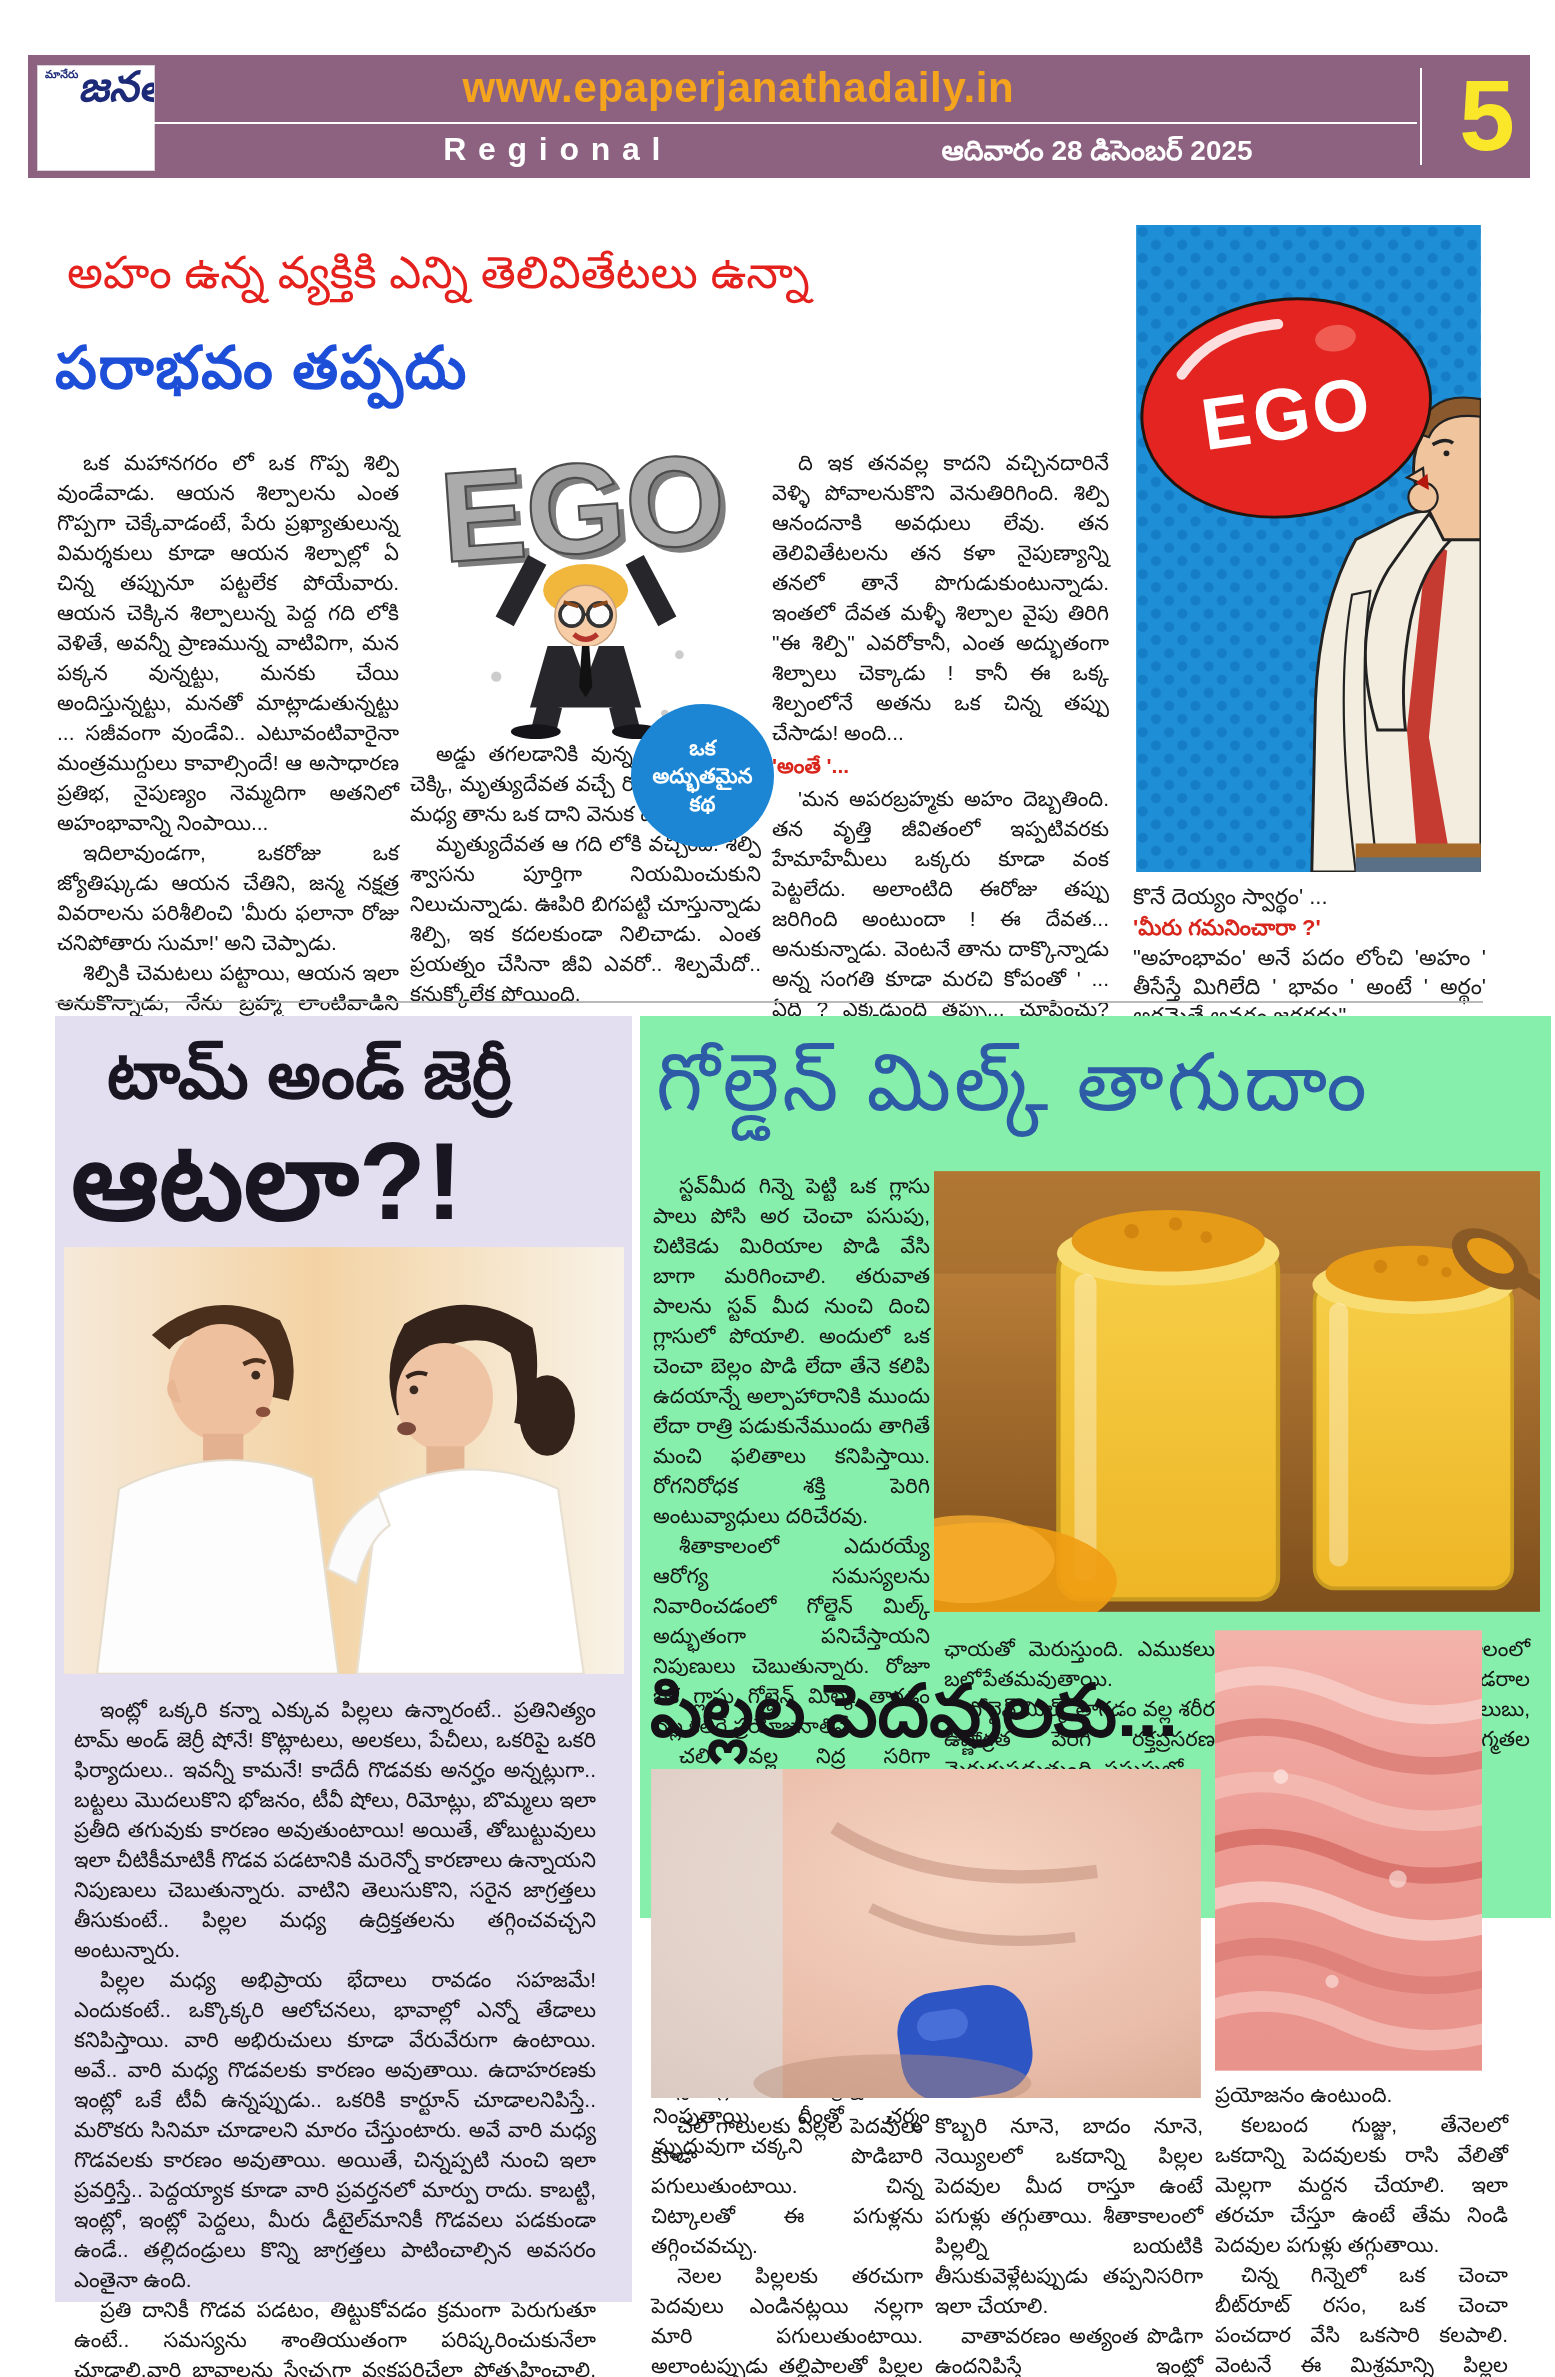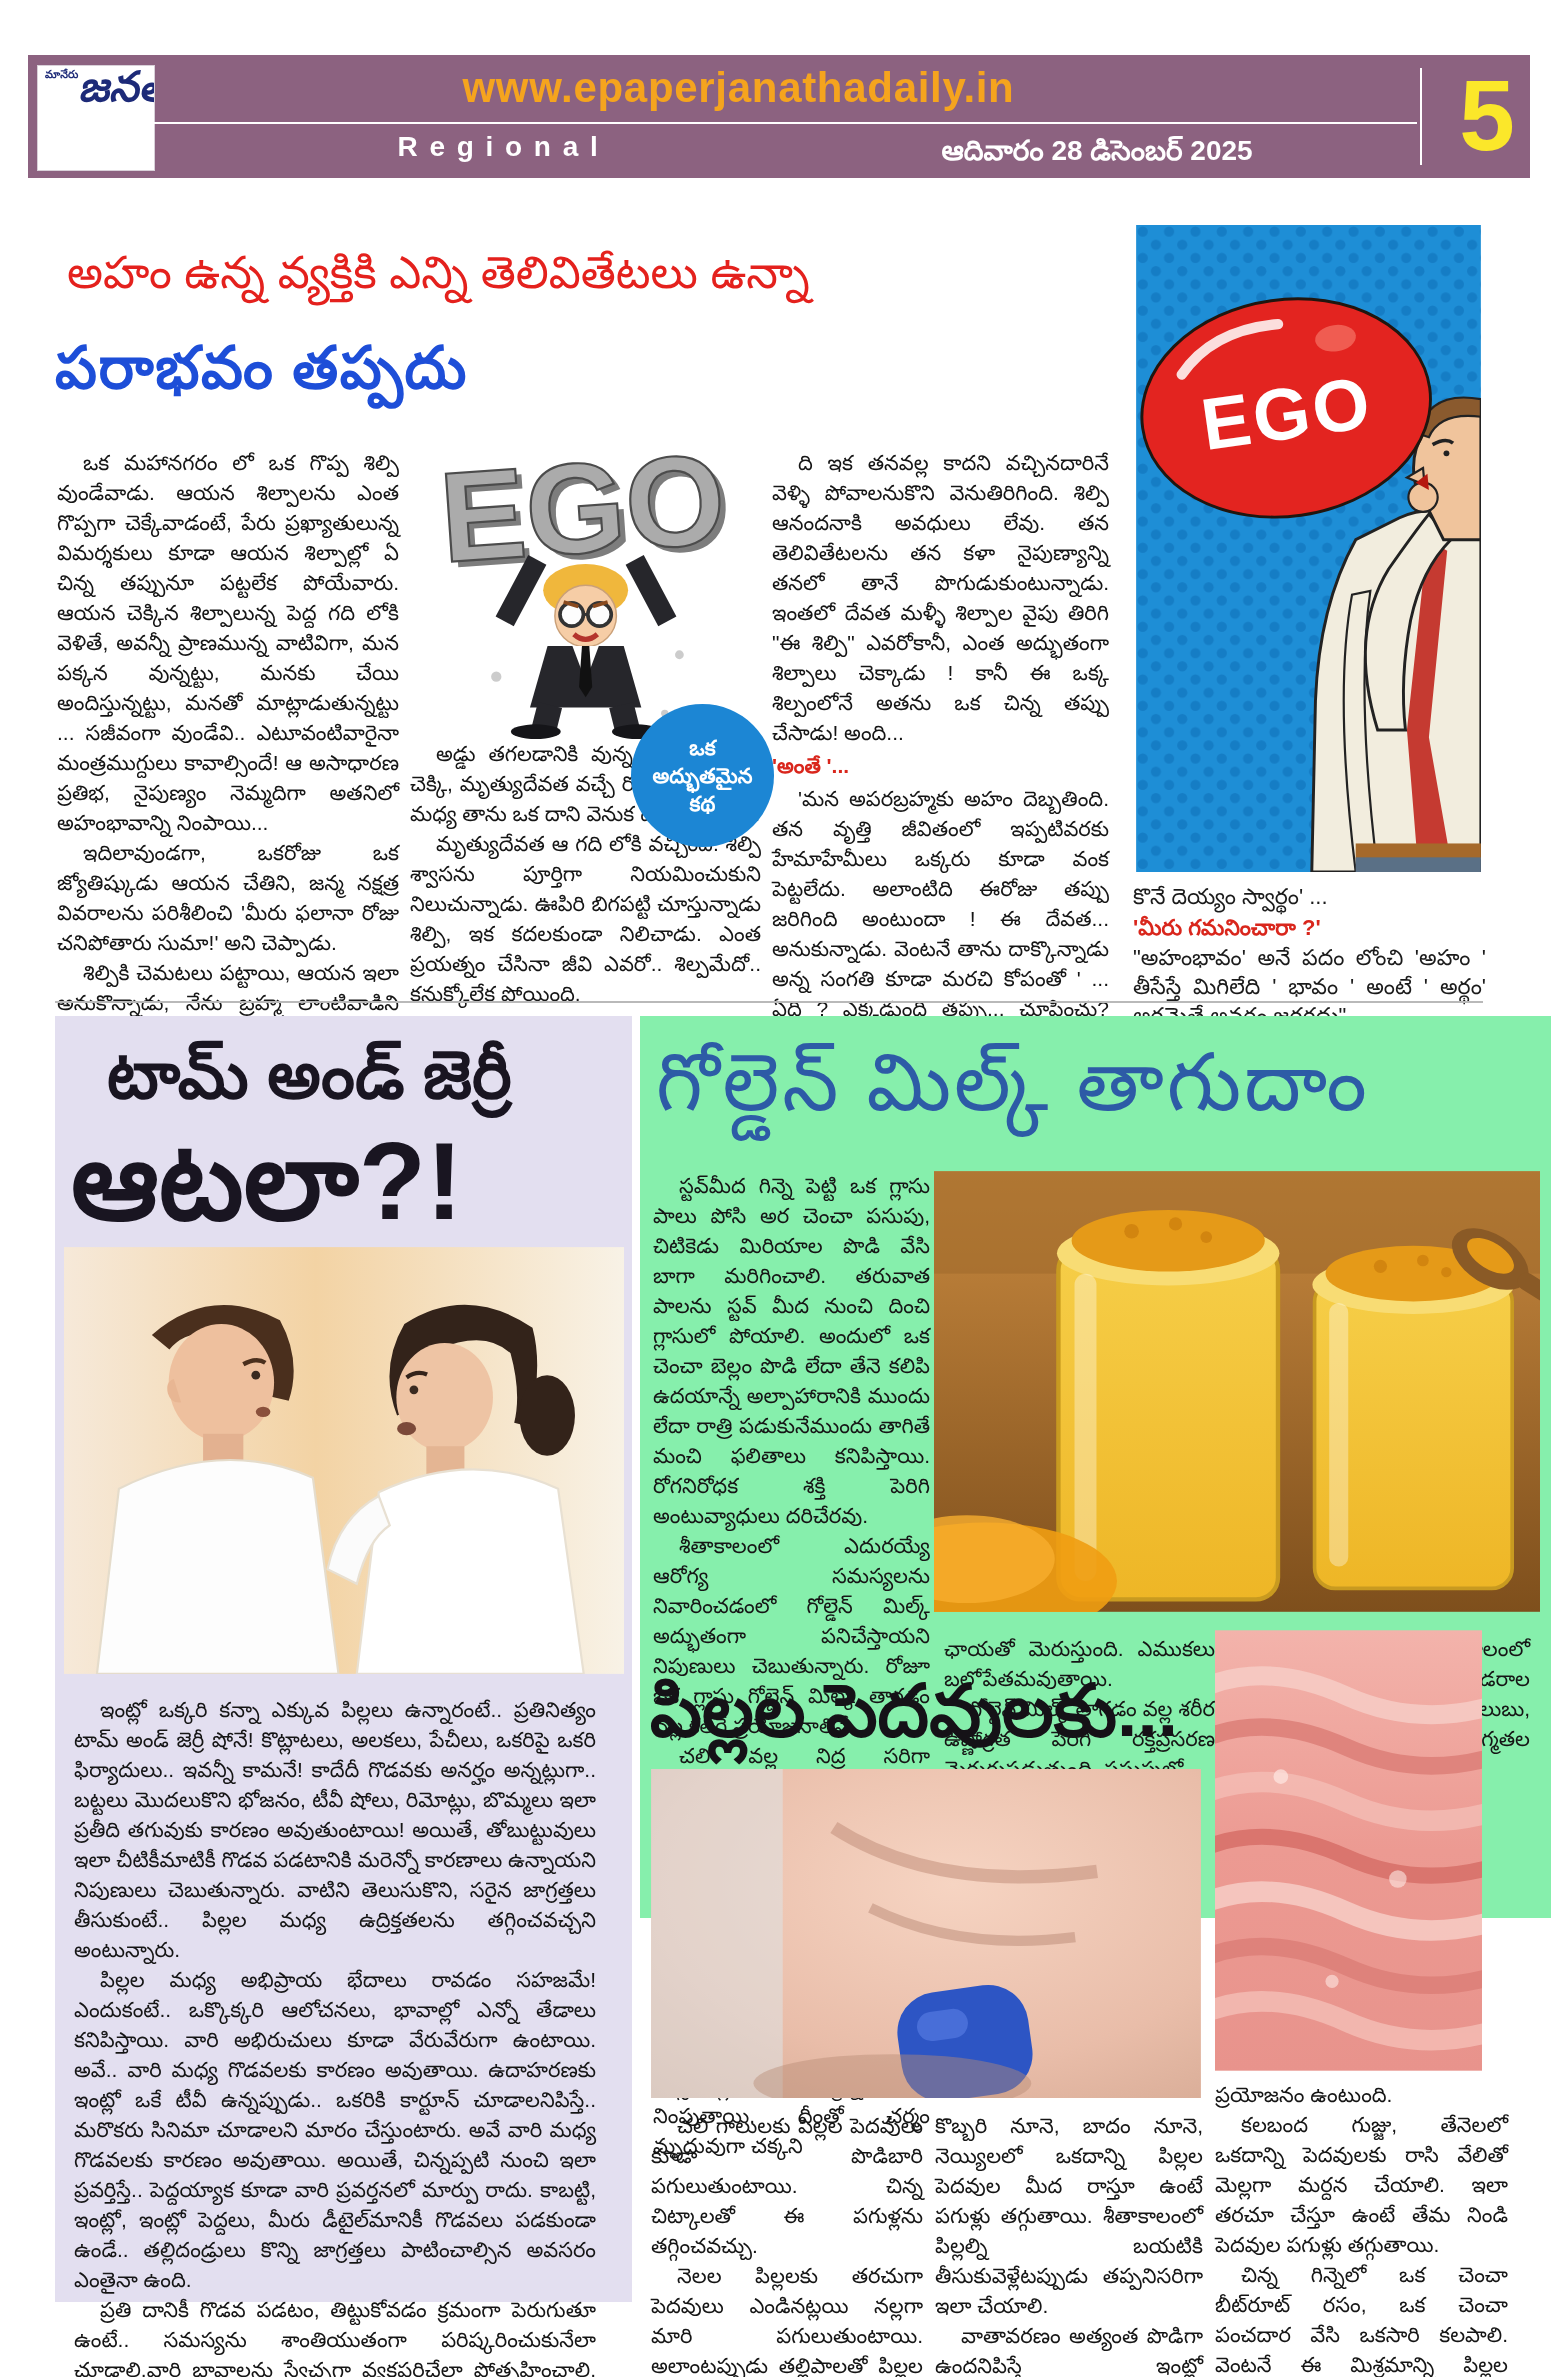--- a/index.html
+++ b/index.html
@@ -7,21 +7,21 @@
   .abs{position:absolute;}
 
   
   .masthead{left:28px;top:55px;width:1502px;height:123px;background:#8c6280;}
   .logo-box{left:8.8px;top:9.5px;width:116px;height:104px;background:#ffffff;border:0.7px solid #d8d0d8;display:flex;overflow:hidden;}
   .logo-top{font-size:11px;color:#1d2a78;font-weight:700;padding:2.9px 0 0 7.3px;}
   .logo-name{font-size:42px;line-height:42px;color:#1d2a78;font-weight:900;text-align:center;flex:1;font-style:italic;}
   .logo-strip{height:22px;background:#dd1655;color:#fff;font-size:9.5px;display:flex;justify-content:space-between;align-items:center;padding:0 8px;white-space:nowrap;}
   .site{left:381px;top:8.8px;width:659px;text-align:center;font-size:42px;font-weight:700;color:#f5a41e;letter-spacing:0.7px;}
   .head-hline{left:126px;top:67px;width:1263px;height:2.2px;background:#ffffff;}
-  .section{left:307px;top:76px;width:337px;text-align:center;font-size:28px;font-weight:700;color:#ffffff;letter-spacing:11.7px;}
+  .section{left:307px;top:76px;width:337px;text-align:right;font-size:32px;font-weight:700;color:#ffffff;letter-spacing:11.7px;}
   .date{left:842px;top:80px;width:454px;text-align:center;font-size:28px;font-weight:700;color:#ffffff;}
   .head-vline{left:1392px;top:13px;width:2.2px;height:97px;background:#ffffff;}
   .pageno{left:1404px;top:1.5px;width:110px;text-align:center;font-size:100px;line-height:117px;font-weight:900;color:#fbe72a;}
 
   
   .kicker{left:67px;top:236px;width:1046px;font-size:45px;line-height:73px;font-weight:400;color:#e4211d;}
   .big-title{left:55px;top:313px;width:739px;font-size:59px;line-height:110px;font-weight:700;color:#1d4ed8;letter-spacing:1.5px;}
   .bodycol{font-size:21px;line-height:30px;text-align:justify;color:#151515;}
   .bp{margin:0;text-indent:26px;}
   .redsub{margin:2.9px 0;font-weight:700;color:#d9261c;text-indent:0;}

